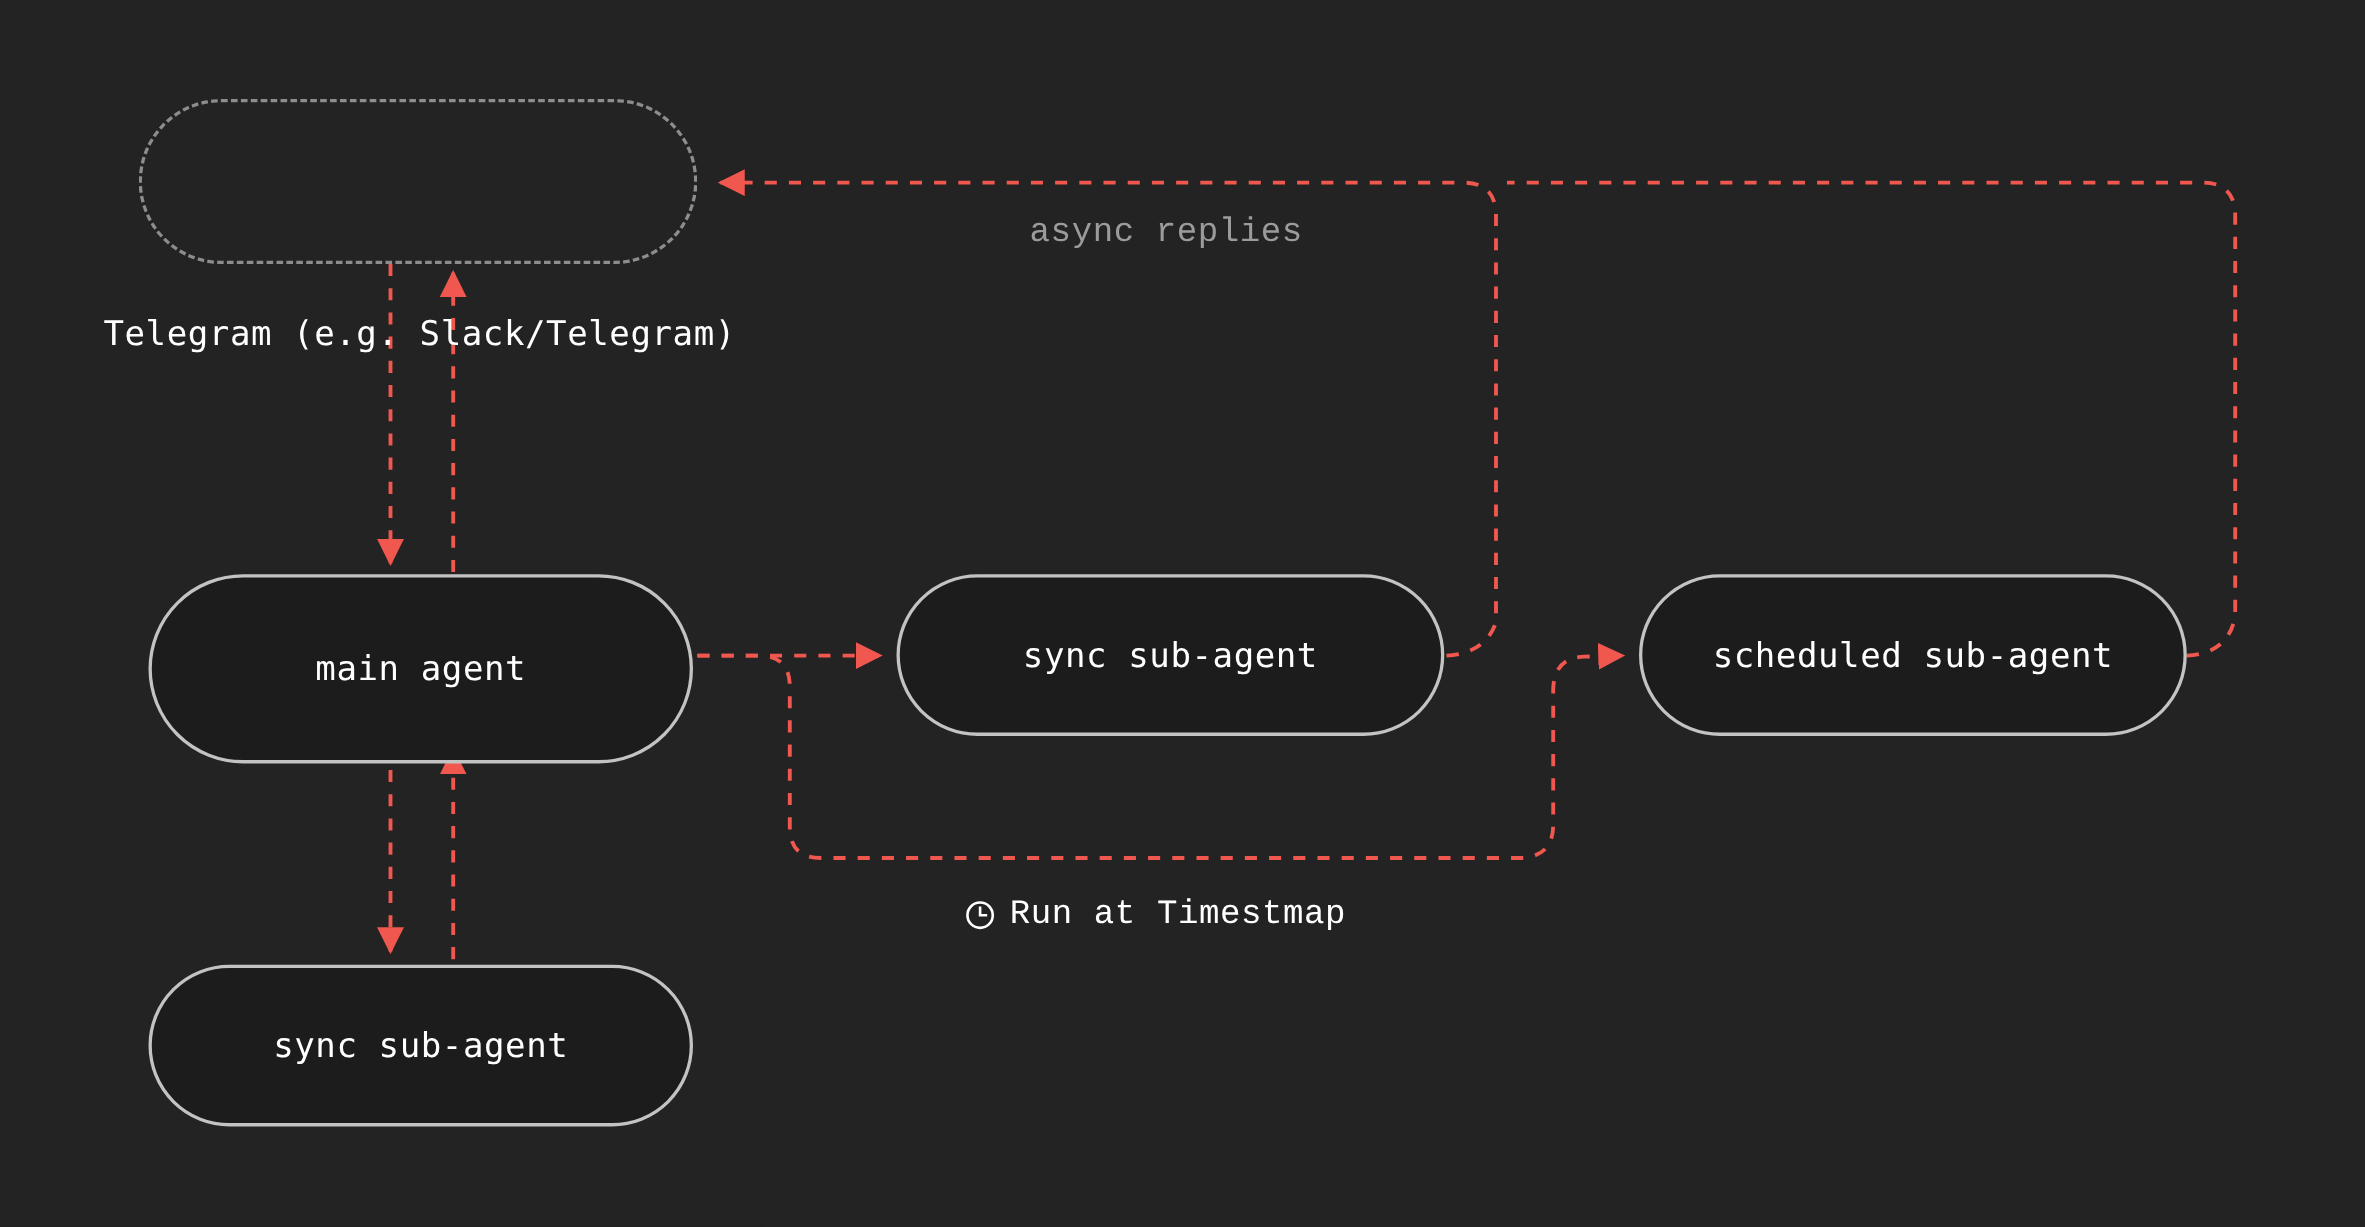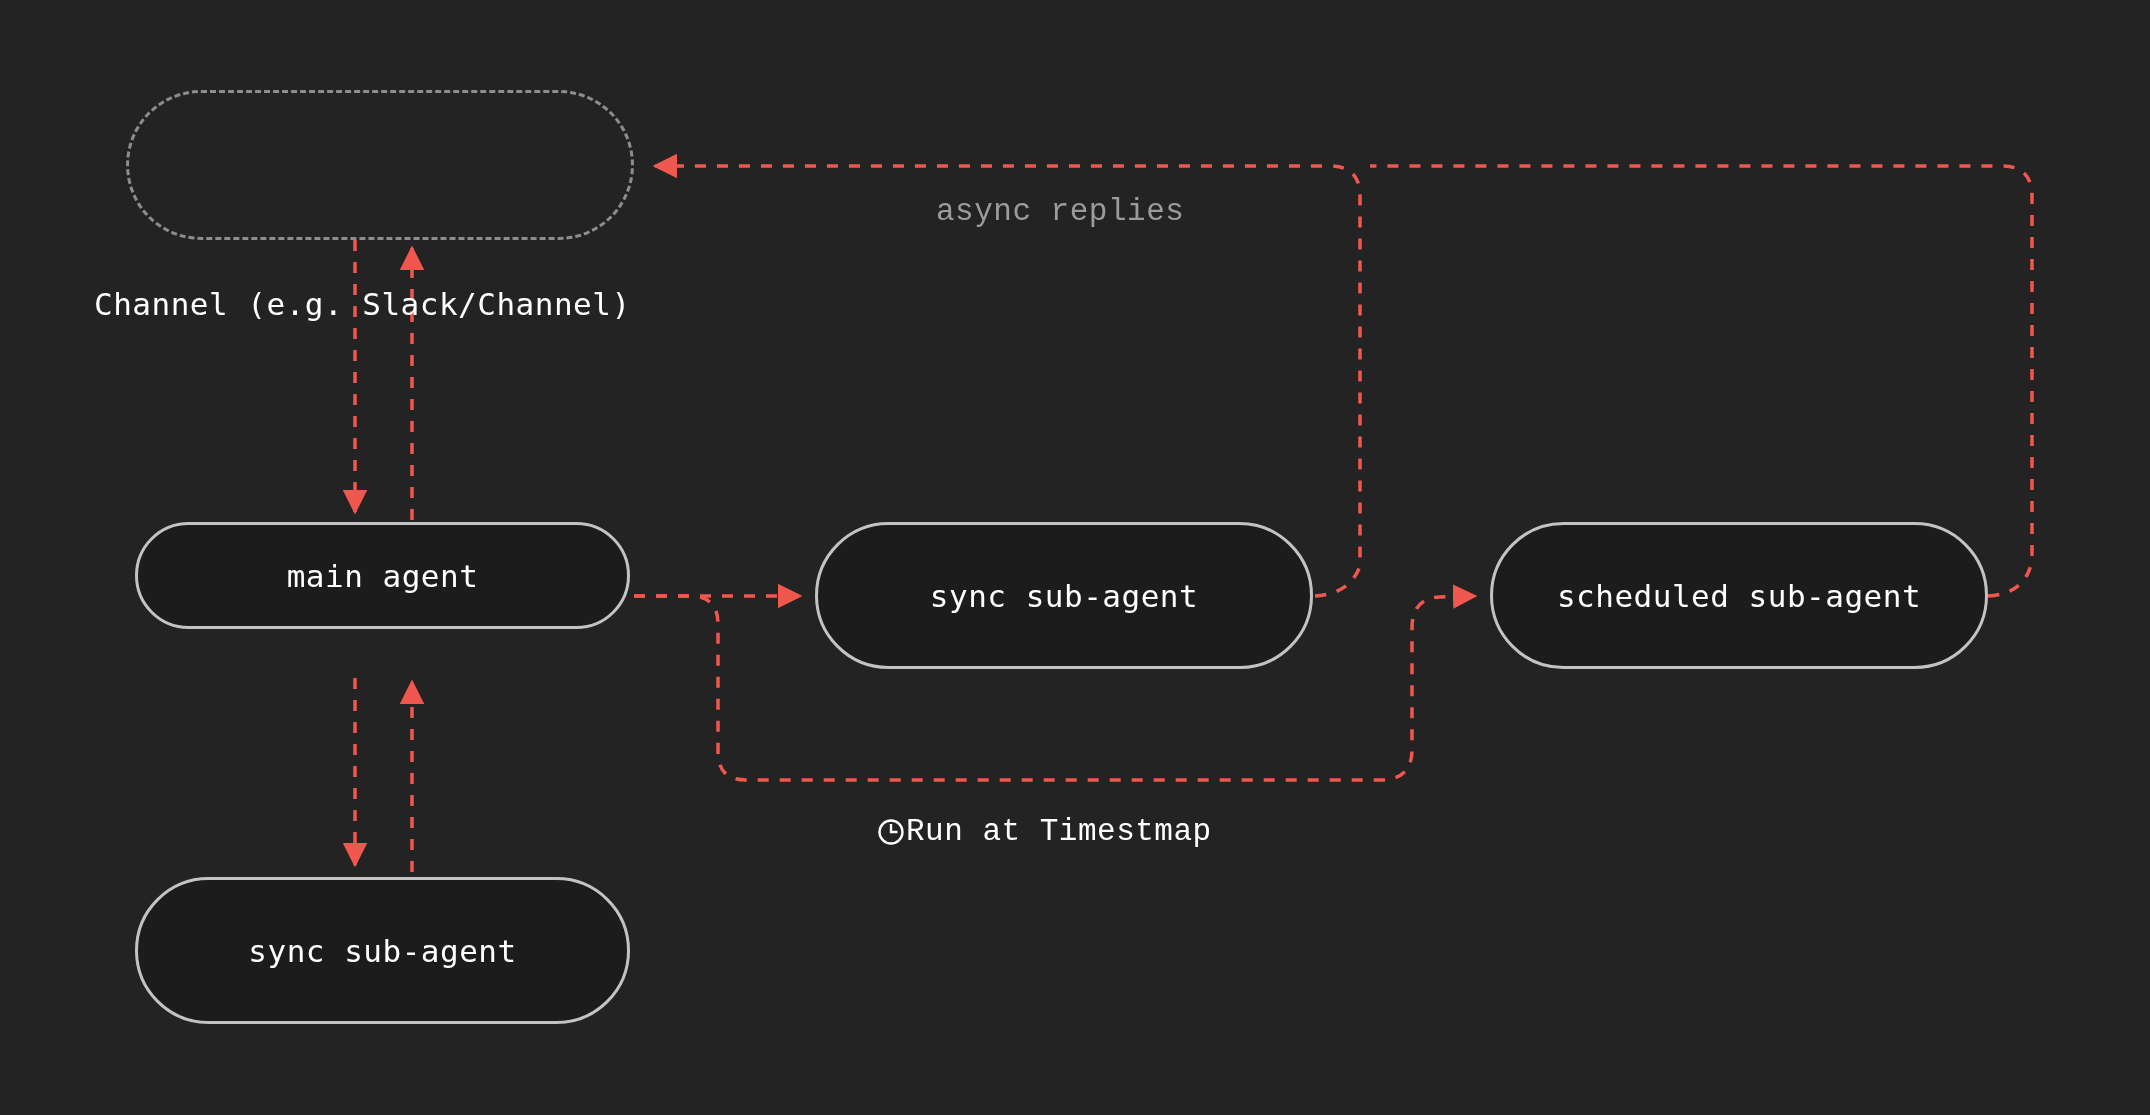--- a/index.html
+++ b/index.html
@@ -56,20 +56,21 @@
     color: #9b9b9b;
     font-family: Liberation Mono, monospace;
     font-size: 31px;
     letter-spacing: 0.5px;
     white-space: nowrap;
   }
   .edge-label.with-icon {
     color: #ffffff;
     display: flex;
     align-items: center;
+    gap: 12px;
   }
   .clock-icon {
     display: inline-flex;
     width: 30px;
     height: 30px;
     flex: 0 0 30px;
   }
 </style>
 </head>
 <body>
@@ -98,25 +99,25 @@
 
     <path d="M 1315 596 Q 1350 594 1360 566 L 1360 196 Q 1360 166 1330 166 L 655 166" fill="none" stroke="#f0584f" stroke-width="3.5" stroke-dasharray="11 11" marker-end="url(#arrow-right)"></path>
 
     <path d="M 1988 596 Q 2026 594 2032 560 L 2032 196 Q 2032 166 2002 166 L 1370 166" fill="none" stroke="#f0584f" stroke-width="3.5" stroke-dasharray="11 11"></path>
   </svg>
 
   <div class="node dashed" style="left:126px; top:90px; width:508px; height:150px;">
     <span></span>
   </div>
 
-  <div class="free-label" style="left:94px; top:286px;">Channel (e.g. Slack/Channel)</div>
+  <div class="free-label" style="left:94px; top:286px;">Telegram (e.g. Slack/Telegram)</div>
 
   <div class="edge-label" style="left:936px; top:194px;">async replies</div>
 
-  <div class="node" style="left:135px; top:522px; width:495px; height:107px;">
+  <div class="node" style="left:135px; top:522px; width:495px; height:172px;">
     <span>main agent</span>
   </div>
 
   <div class="node" style="left:815px; top:522px; width:498px; height:147px;">
     <span>sync sub-agent</span>
   </div>
 
   <div class="node" style="left:1490px; top:522px; width:498px; height:147px;text-align:center;">
     <span>scheduled sub-agent</span>
   </div>

